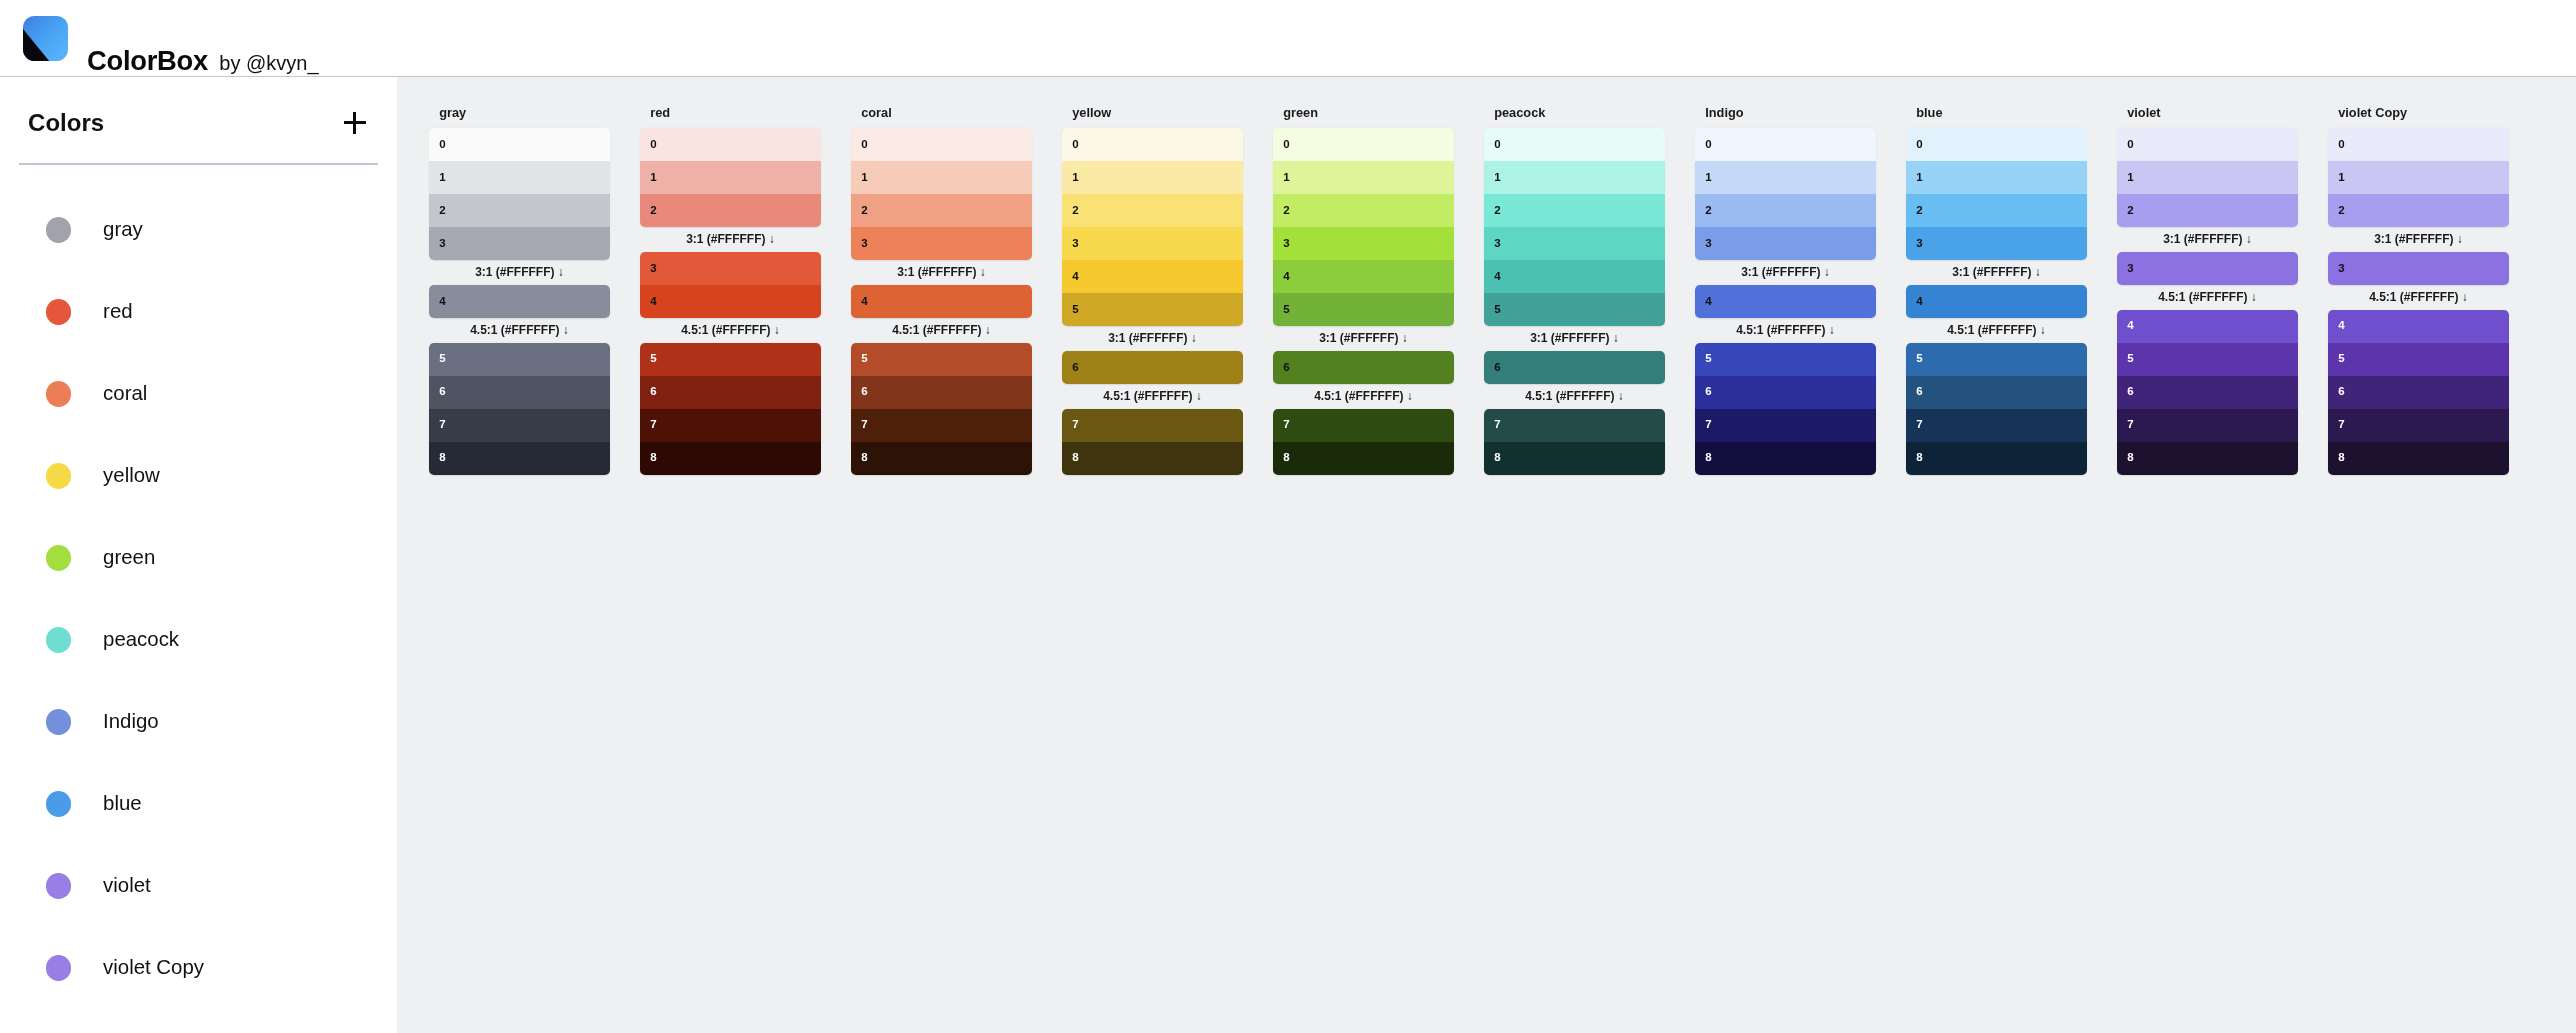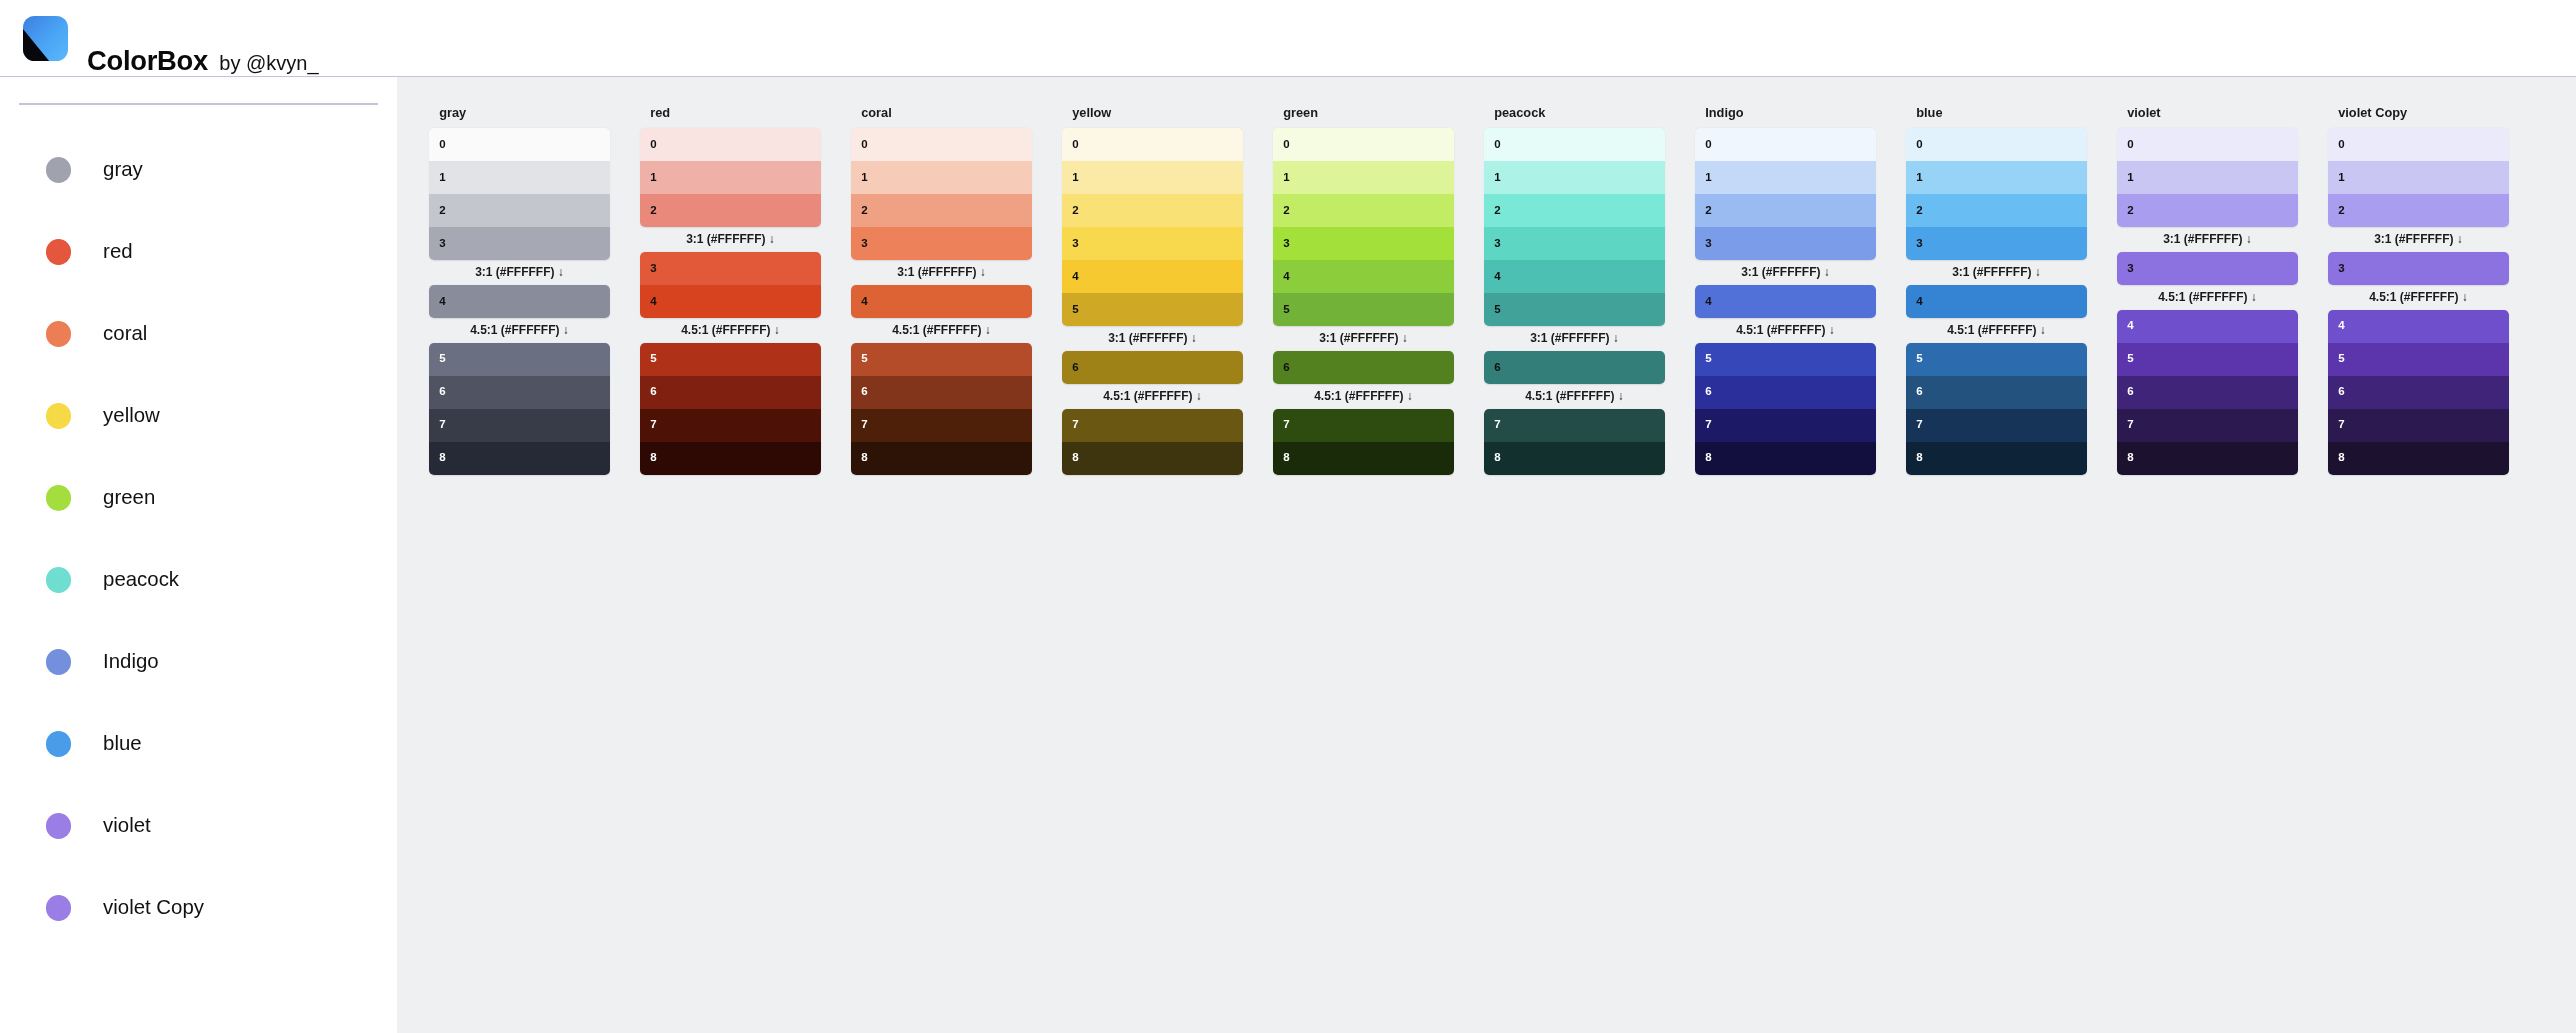--- a/index.html
+++ b/index.html
@@ -107,20 +107,24 @@
     <div class="logo"></div>
     <div class="brand">
       <span class="brand-title">ColorBox</span>
       <span class="brand-sub">by @kvyn_</span>
     </div>
   </div>
 
   <div class="body">
 
     <div class="sidebar">
+      <div class="sidebar-head">
+        <span class="sidebar-title">Colors</span>
+        <button class="add-button"></button>
+      </div>
       <div class="sidebar-divider"></div>
       <div class="color-list" id="color-list">
           <div class="color-item">
             <span class="color-dot" style="background: rgb(160, 163, 173);"></span>
             <span class="color-name">gray</span>
           </div>
           <div class="color-item">
             <span class="color-dot" style="background: rgb(228, 87, 61);"></span>
             <span class="color-name">red</span>
           </div>

